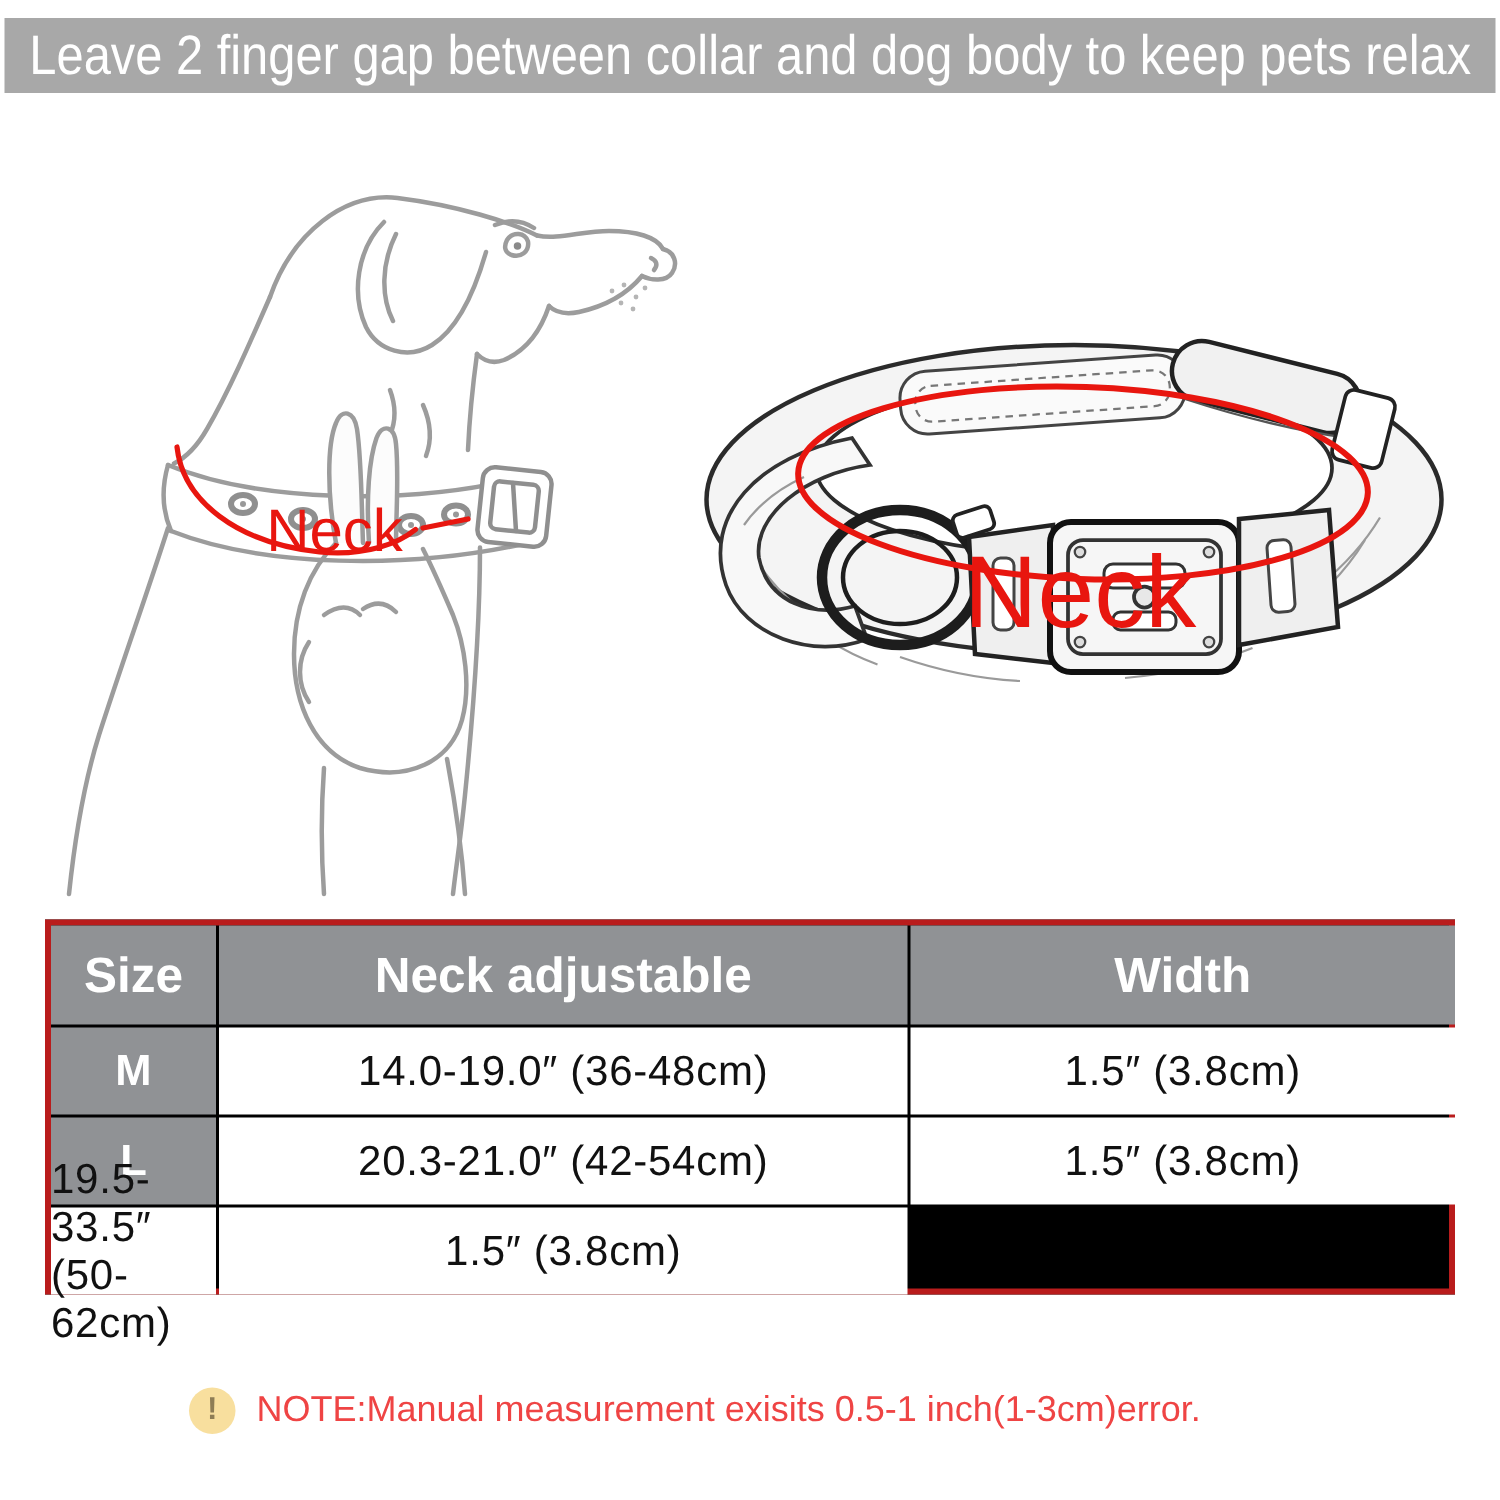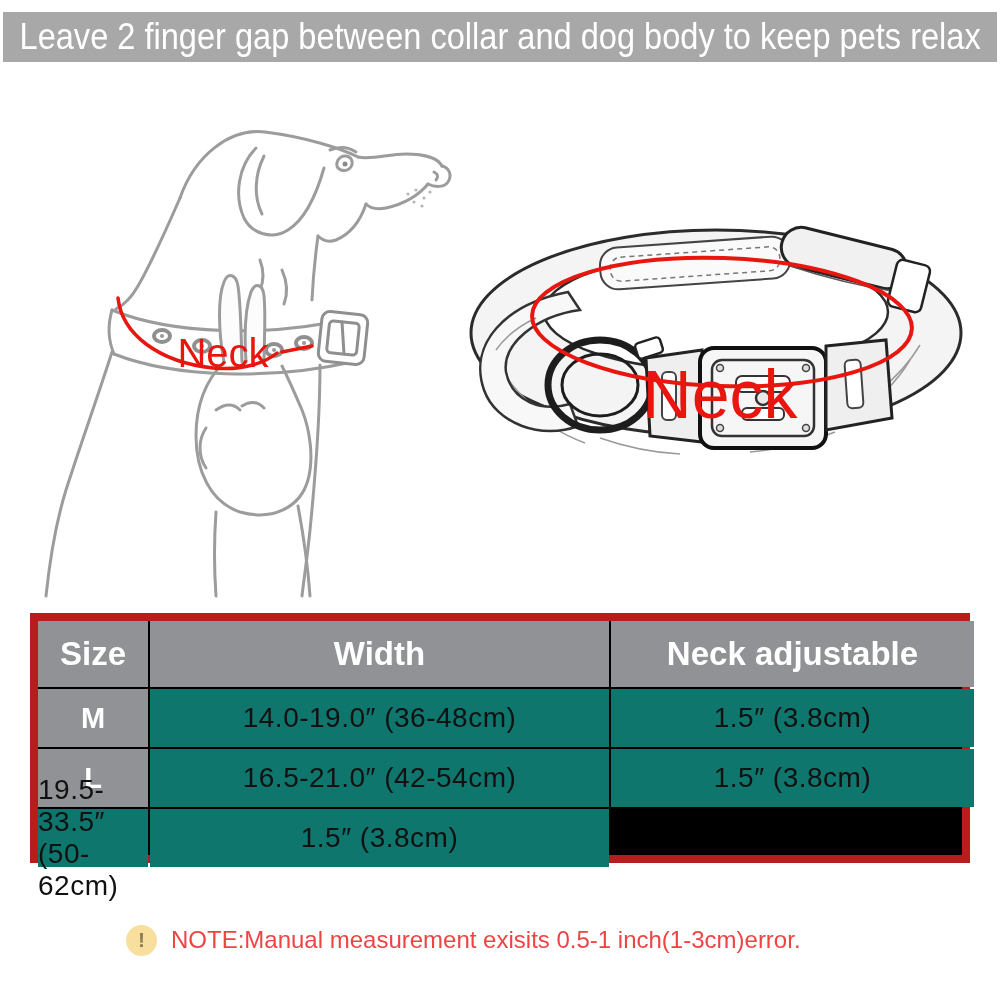--- a/index.html
+++ b/index.html
@@ -15,27 +15,27 @@
   .banner-text{
     color:#ffffff;font-size:37px;letter-spacing:0px;white-space:nowrap;
     display:inline-block;transform:scaleX(0.88);transform-origin:center;
   }
   
   .dog-art{position:absolute;left:20px;top:110px;}
   .collar-art{position:absolute;left:450px;top:200px;}
   
   .size-table{
     position:absolute;left:30px;top:613px;width:940px;height:250px;
-    box-sizing:border-box;border:8px solid #b91c1c;background:#000;
+    box-sizing:border-box;border:4px solid #b91c1c;background:#000;
     display:grid;grid-template-columns:110px 459px 363px;
     grid-template-rows:66px 58px 58px 58px;gap:2px;
   }
   .cell{display:flex;align-items:center;justify-content:center;}
   .cell-gray{background:#909295;color:#ffffff;font-weight:bold;}
-  .cell-white{background:#0f766e;color:#111111;}
+  .cell-white{background:#ffffff;color:#111111;}
   .hdr{font-size:33px;}
   .size-label{font-size:29px;}
   .val{font-size:28px;letter-spacing:0.5px;}
   
   .note{
     position:absolute;left:126px;top:919px;height:42px;
     display:flex;align-items:center;gap:14px;
   }
   .note-icon{
     width:31px;height:31px;border-radius:50%;background:#f8df9e;
@@ -192,29 +192,29 @@
     </g>
 
     <g>
       <ellipse cx="272" cy="122" rx="190" ry="64" fill="none" stroke="#e8160f" stroke-width="4" transform="rotate(2 272 122)"></ellipse>
       <text x="270" y="218" font-size="68" fill="#e8160f" text-anchor="middle" font-family="Liberation Sans, sans-serif">Neck</text>
     </g>
   </svg>
 
   <div class="size-table">
     <div class="cell cell-gray hdr">Size</div>
+    <div class="cell cell-gray hdr">Neck adjustable</div>
     <div class="cell cell-gray hdr">Width</div>
-    <div class="cell cell-gray hdr">Neck adjustable</div>
 
     <div class="cell cell-gray size-label">M</div>
     <div class="cell cell-white val">14.0-19.0″ (36-48cm)</div>
     <div class="cell cell-white val">1.5″ (3.8cm)</div>
 
     <div class="cell cell-gray size-label">L</div>
-    <div class="cell cell-white val">16.5-21.0″ (42-54cm)</div>
+    <div class="cell cell-white val">20.3-21.0″ (42-54cm)</div>
     <div class="cell cell-white val">1.5″ (3.8cm)</div>
 
     <div class="cell cell-white val">19.5-33.5″ (50-62cm)</div>
     <div class="cell cell-white val">1.5″ (3.8cm)</div>
   </div>
 
   <div class="note">
     <div class="note-icon">!</div>
     <div class="note-text">NOTE:Manual measurement exisits 0.5-1 inch(1-3cm)error.</div>
   </div>

